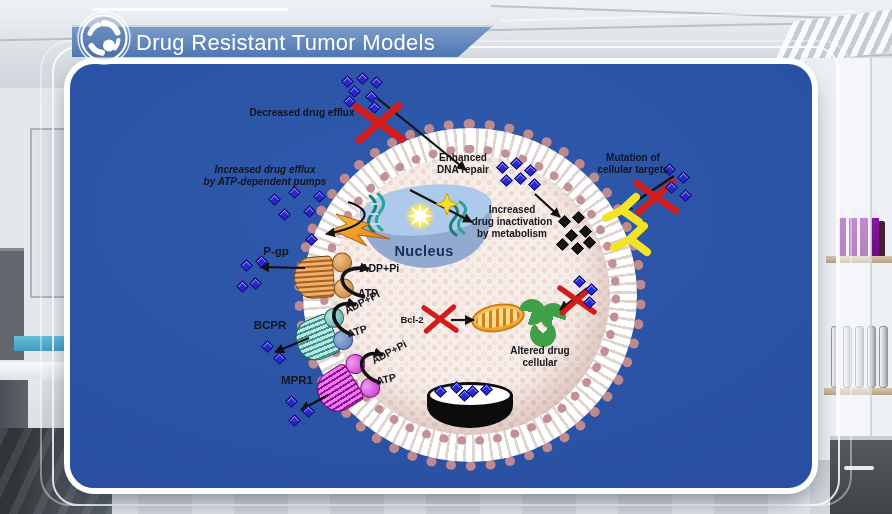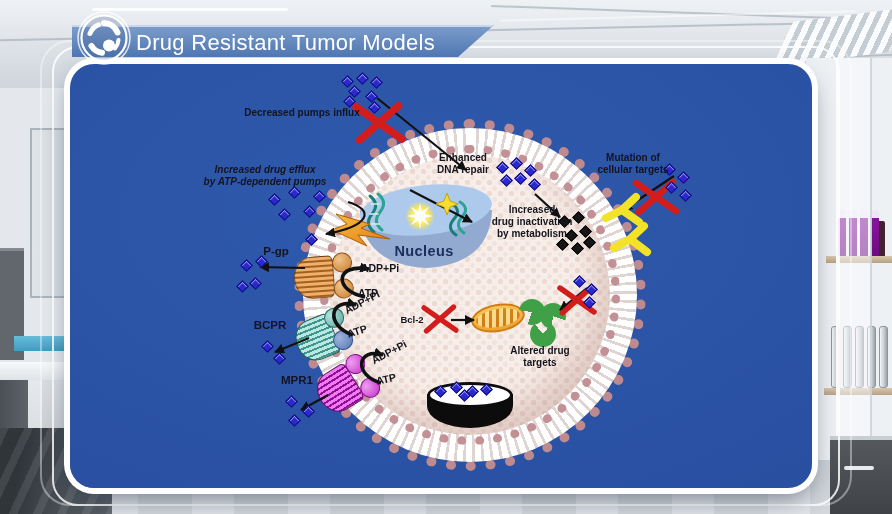--- a/index.html
+++ b/index.html
@@ -307,37 +307,37 @@
     <span class="dm" style="left:505px;top:213px;"></span>
     <span class="dm" style="left:517px;top:221px;"></span>
     <span class="dm" style="left:515px;top:234px;"></span>
 
     <span class="dm bowl-dm" style="left:366px;top:323px;"></span>
     <span class="dm bowl-dm" style="left:382px;top:319px;"></span>
     <span class="dm bowl-dm" style="left:398px;top:323px;"></span>
     <span class="dm bowl-dm" style="left:412px;top:321px;"></span>
     <span class="dm bowl-dm" style="left:390px;top:327px;"></span>
 
-    <div class="lbl" style="left:232px;top:49px;">Decreased pumps influx</div>
+    <div class="lbl" style="left:232px;top:49px;">Decreased drug efflux</div>
     <div class="lbl" style="left:195px;top:112px;font-style:italic;">Increased drug efflux
 by ATP-dependent pumps</div>
     <div class="lbl pumpname" style="left:206px;top:188px;">P-gp</div>
     <div class="lbl atp" style="left:310px;top:204px;">ADP+Pi</div>
     <div class="lbl atp" style="left:298px;top:229px;">ATP</div>
     <div class="lbl pumpname" style="left:200px;top:262px;">BCPR</div>
     <div class="lbl atp" style="left:292px;top:238px;transform:translate(-50%,-50%) rotate(-28deg);">ADP+Pi</div>
     <div class="lbl atp" style="left:287px;top:267px;transform:translate(-50%,-50%) rotate(-18deg);">ATP</div>
     <div class="lbl pumpname" style="left:227px;top:317px;">MPR1</div>
     <div class="lbl atp" style="left:319px;top:288px;transform:translate(-50%,-50%) rotate(-28deg);">ADP+Pi</div>
     <div class="lbl atp" style="left:316px;top:315px;transform:translate(-50%,-50%) rotate(-12deg);">ATP</div>
     <div class="lbl" style="left:393px;top:100px;">Enhanced
 DNA repair</div>
     <div class="lbl big" style="left:354px;top:188px;">Nucleus</div>
-    <div class="lbl" style="left:442px;top:158px;margin-left:20px;">Increased
+    <div class="lbl" style="left:442px;top:158px;">Increased
 drug inactivation
 by metabolism</div>
     <div class="lbl" style="left:563px;top:100px;">Mutation of
 cellular targets</div>
     <div class="lbl small" style="left:342px;top:256px;">Bcl-2</div>
     <div class="lbl" style="left:470px;top:293px;">Altered drug
-targets</div>
+cellular</div>
   </div>
 </div>
 
 </body></html>

